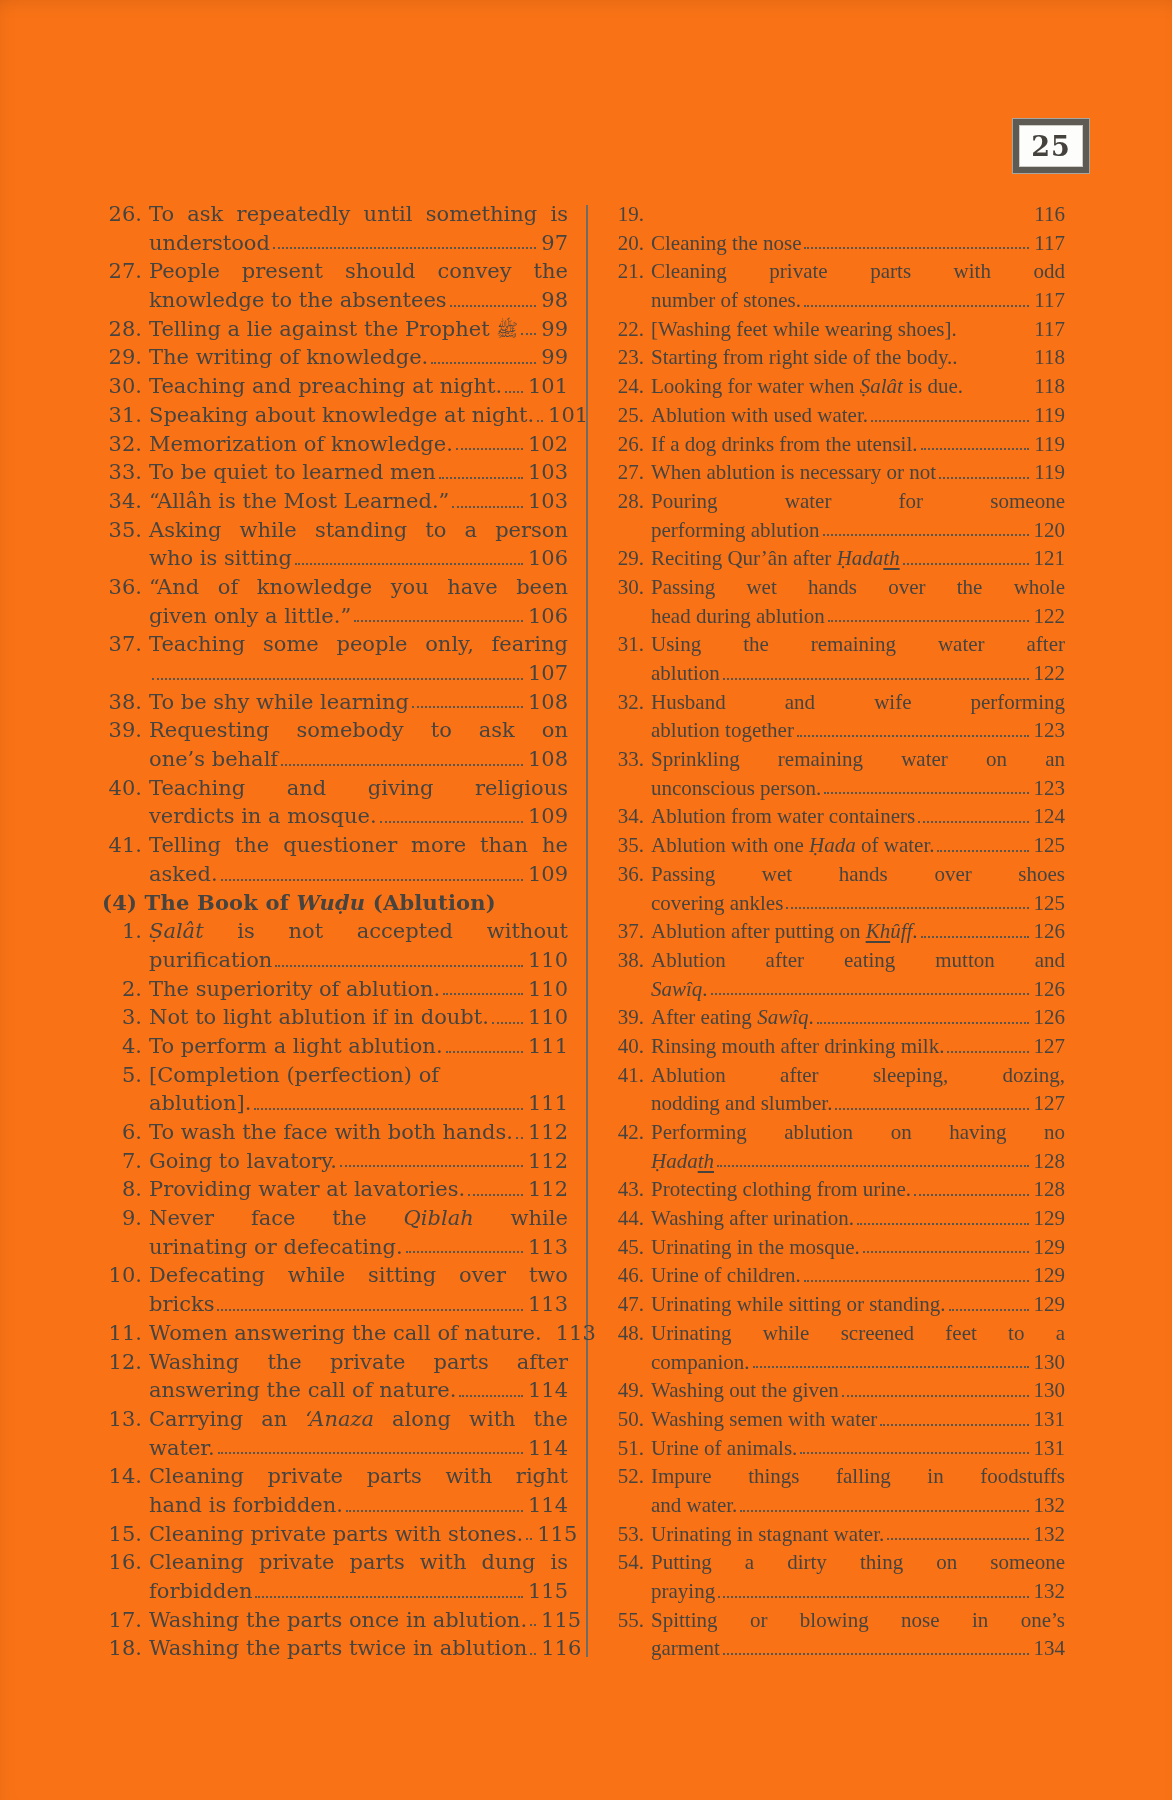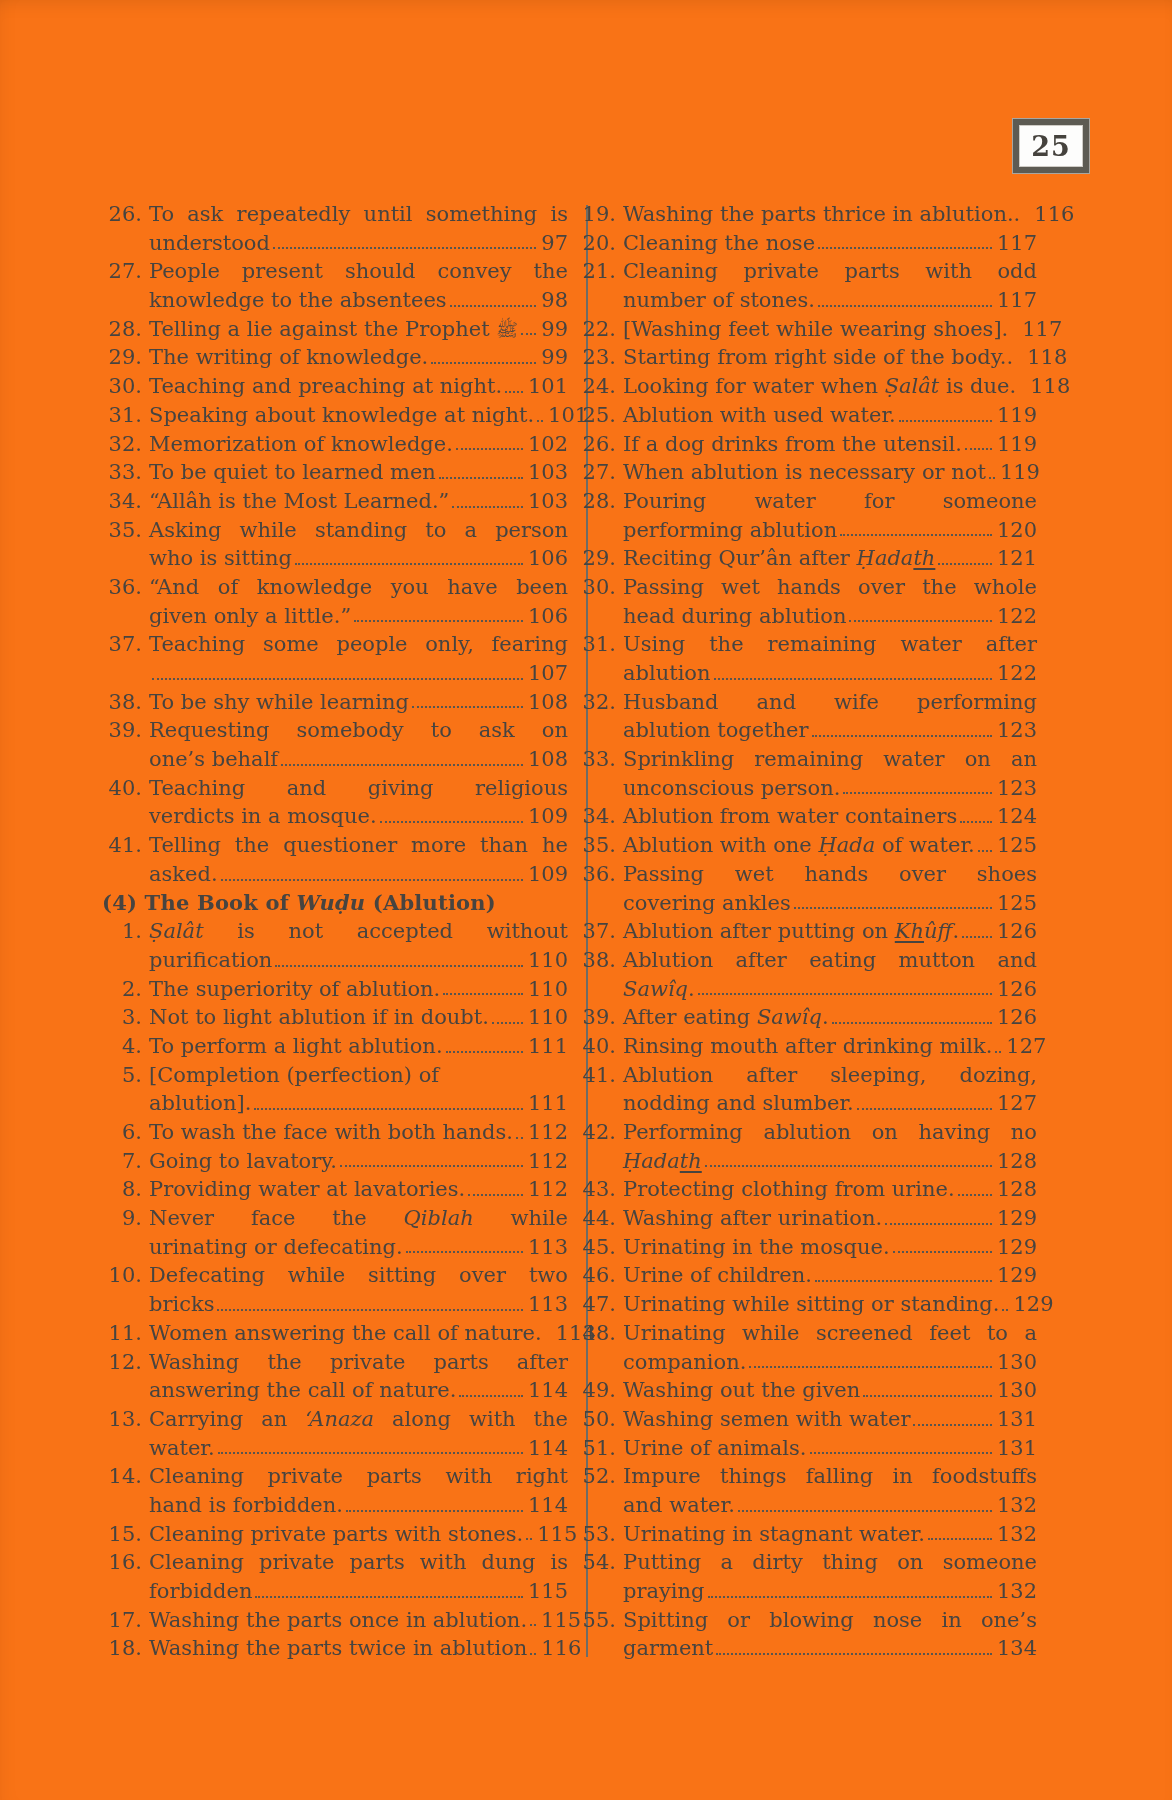--- a/index.html
+++ b/index.html
@@ -29,21 +29,21 @@
     font-weight:bold;font-size:27px;color:#45423d;letter-spacing:1px;
   }
   
   .divider{
     position:absolute;left:586px;top:205px;width:2px;height:1452px;
     background:#6e6c65;
   }
   
   .col{position:absolute;top:200px;display:flex;flex-direction:column;}
   .col-left{left:102px;width:466px;}
-  .col-right{left:576px;width:461px;}
+  .col-right{left:604px;width:461px;font-family:Liberation Serif, serif;}
   .entry{display:block;}
   .line{
     display:flex;align-items:baseline;
     height:28.7px;line-height:28.7px;font-size:21px;
     white-space:nowrap;
   }
   .num{
     flex:0 0 40px;text-align:right;margin-right:7px;
   }
   .txt{flex:0 1 auto;white-space:nowrap;}
@@ -410,21 +410,20 @@
           <span class="txt"><span>Washing the parts twice in ablution</span></span>
           <span class="leader dots"></span>
           <span class="pg">116</span>
         </div>
       </div>
     </div>
   <div class="col col-right" id="col-right">
       <div class="entry">
         <div class="line">
           <span class="num">19.</span>
-          <span class="txt"><span>Washing the parts thrice in ablution..</span></span>
           <span class="leader"></span>
           <span class="pg">116</span>
         </div>
       </div>
       <div class="entry">
         <div class="line">
           <span class="num">20.</span>
           <span class="txt"><span>Cleaning the nose</span></span>
           <span class="leader dots"></span>
           <span class="pg">117</span>

